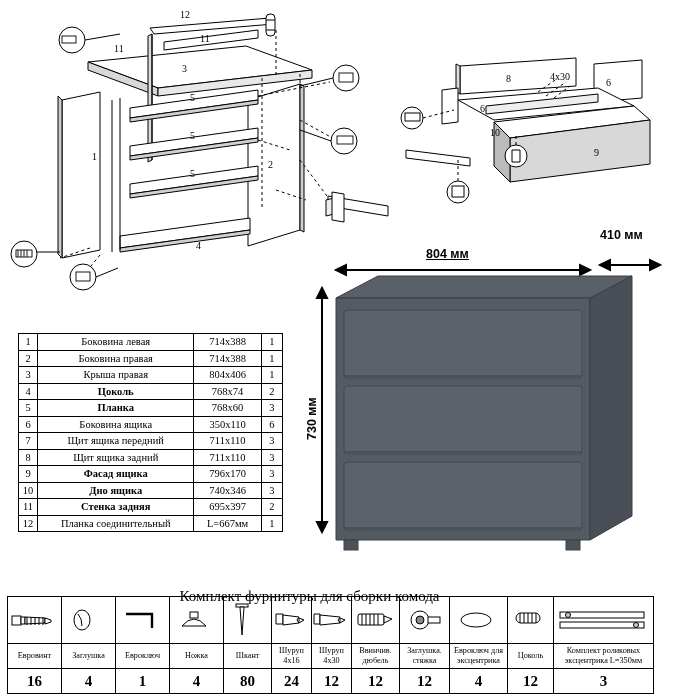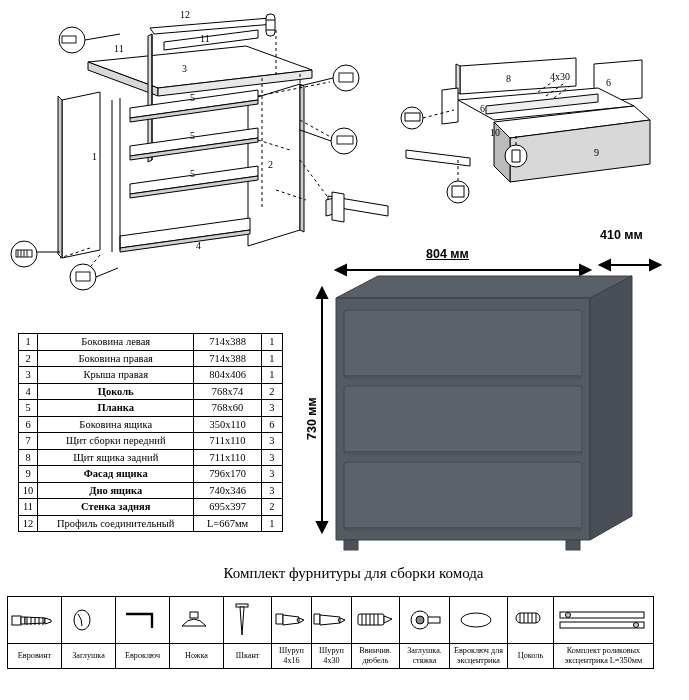--- a/index.html
+++ b/index.html
@@ -29,23 +29,22 @@
     white-space:nowrap;
   }
   #parts-table td.num{width:14px;text-align:center;}
   #parts-table td.nm{width:150px;text-align:center;}
   #parts-table td.nm.ctr{text-align:center;font-weight:bold;}
   #parts-table td.dim{width:62px;text-align:center;}
   #parts-table td.qty{width:16px;text-align:center;}
 
   
   #kit-title{
-    position:absolute;left:0;top:565px;width:619px;text-align:center;
+    position:absolute;left:0;top:588px;width:619px;text-align:center;
     font-size:15px;
-    padding-left:44px;
   }
   #kit-table{
     position:absolute;left:7px;top:596px;width:615px;
     border-collapse:collapse;
     font-size:8.2px;
     font-family:"Liberation Serif", serif;
     table-layout:fixed;
   }
   #kit-table td{
     border:1px solid #000;
@@ -281,21 +280,21 @@
       <td class="qty">3</td>
     </tr>
     <tr>
       <td class="num">6</td>
       <td class="nm">Боковина ящика</td>
       <td class="dim">350х110</td>
       <td class="qty">6</td>
     </tr>
     <tr>
       <td class="num">7</td>
-      <td class="nm">Щит сборки передний</td>
+      <td class="nm">Щит ящика передний</td>
       <td class="dim">711х110</td>
       <td class="qty">3</td>
     </tr>
     <tr>
       <td class="num">8</td>
       <td class="nm">Щит ящика задний</td>
       <td class="dim">711х110</td>
       <td class="qty">3</td>
     </tr>
     <tr>
@@ -311,21 +310,21 @@
       <td class="qty">3</td>
     </tr>
     <tr>
       <td class="num">11</td>
       <td class="nm ctr">Стенка задняя</td>
       <td class="dim">695х397</td>
       <td class="qty">2</td>
     </tr>
     <tr>
       <td class="num">12</td>
-      <td class="nm">Профиль соединительный</td>
+      <td class="nm">Планка соединительный</td>
       <td class="dim">L=667мм</td>
       <td class="qty">1</td>
     </tr>
   </tbody>
 </table>
 
 <div id="kit-title">Комплект фурнитуры для сборки комода</div>
 
 <table id="kit-table">
   <colgroup>
@@ -455,14 +454,28 @@
       <td>Ножка</td>
       <td>Шкант</td>
       <td>Шуруп 4х16</td>
       <td>Шуруп 4х30</td>
       <td>Ввинчив. дюбель</td>
       <td>Заглушка. стяжка</td>
       <td>Евроключ для эксцентрика</td>
       <td>Цоколь</td>
       <td>Комплект роликовых эксцентрика L=350мм</td>
     </tr>
+    <tr class="counts">
+      <td>16</td>
+      <td>4</td>
+      <td>1</td>
+      <td>4</td>
+      <td>80</td>
+      <td>24</td>
+      <td>12</td>
+      <td>12</td>
+      <td>12</td>
+      <td>4</td>
+      <td>12</td>
+      <td>3</td>
+    </tr>
   </tbody>
 </table>
 
 </body></html>

